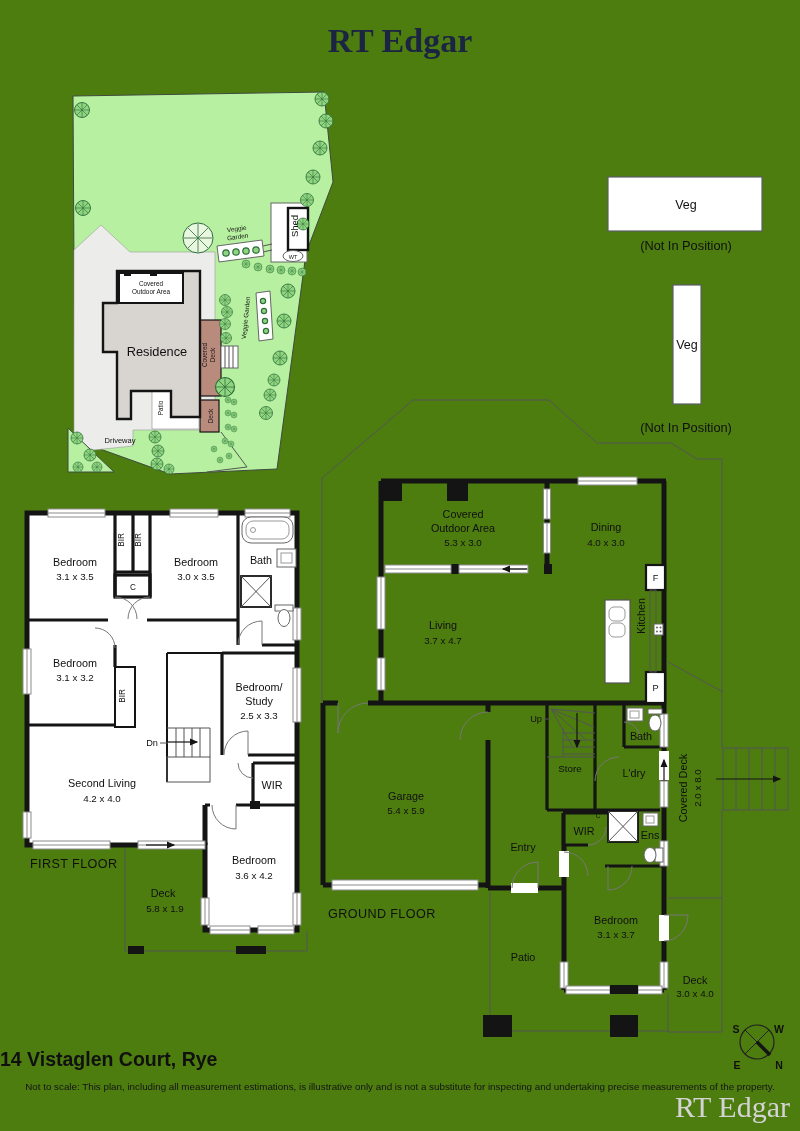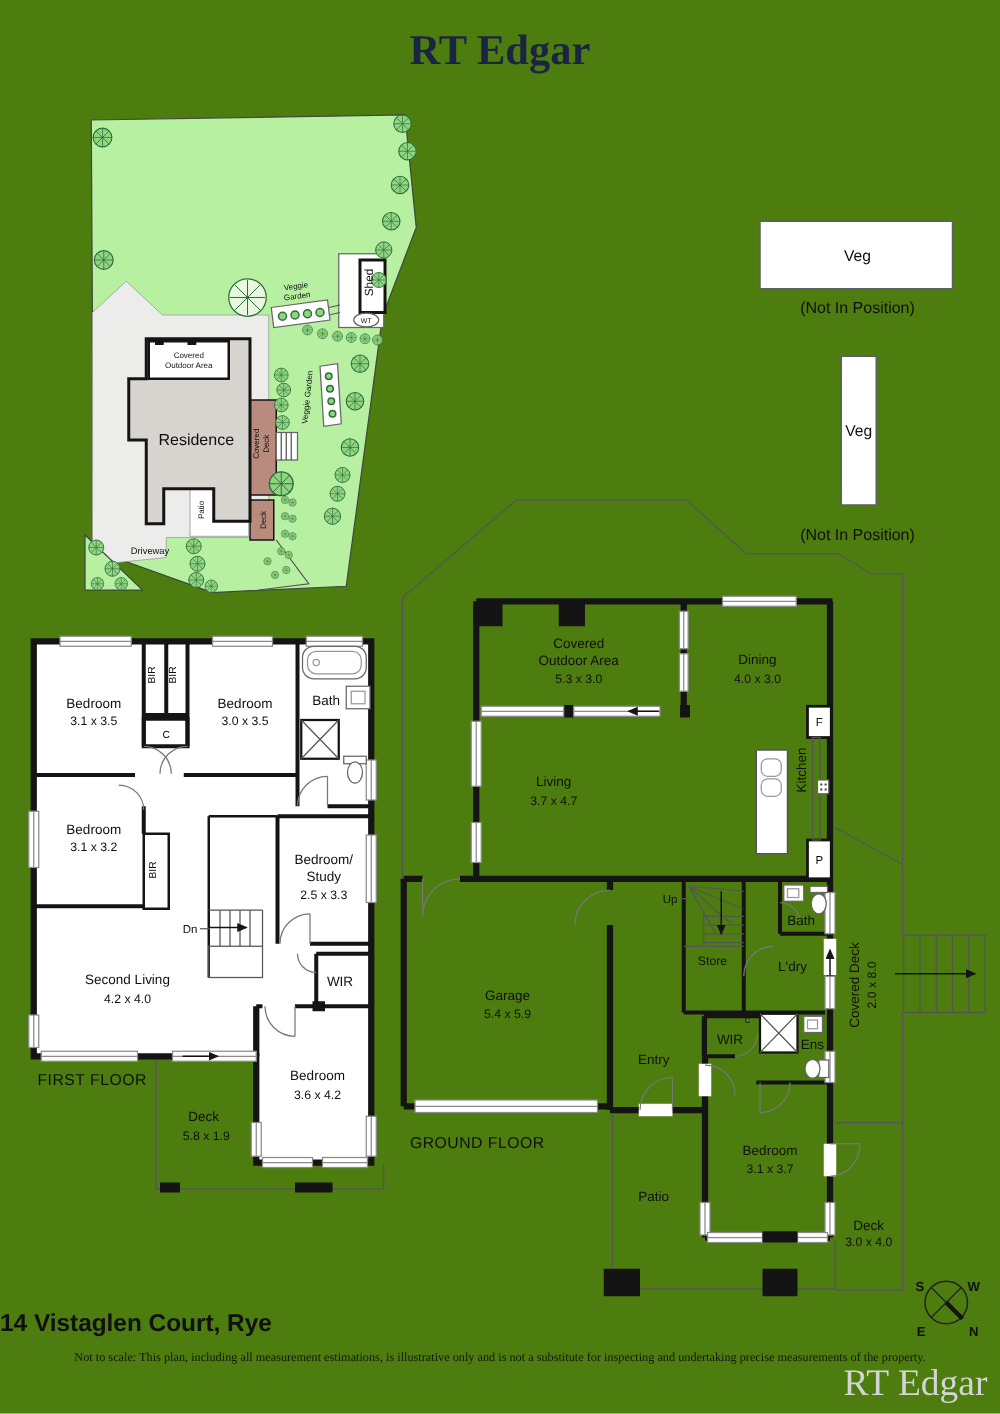--- a/index.html
+++ b/index.html
@@ -9,21 +9,21 @@
   }
   html,body{margin:0;padding:0;background:#fff;}
   .page{position:relative;width:800px;height:1131px;background:#4d7c0f;overflow:hidden;
         font-family:"Liberation Sans","DejaVu Sans",sans-serif;}
   .logo{position:absolute;top:22px;left:0;width:100%;text-align:center;
         font-family:"Liberation Serif","DejaVu Serif",serif;font-weight:700;
         font-size:34px;color:var(--logo-navy);}
   .address{position:absolute;top:1048px;left:0;width:100%;text-align:left;
         font-size:19.5px;font-weight:600;color:#101010;}
   .disclaimer{position:absolute;top:1081px;left:0;width:100%;text-align:center;
-        font-size:9.8px;font-weight:500;color:#141414;font-family:Liberation Serif, serif;}
+        font-size:9.8px;font-weight:500;color:#141414;}
   .watermark{position:absolute;top:1090px;right:10px;
         font-family:"Liberation Serif","DejaVu Serif",serif;font-weight:500;
         font-size:30px;color:var(--watermark-grey);}
   svg{position:absolute;top:0;left:0;}
   svg text{font-family:"Liberation Sans","DejaVu Sans",sans-serif;fill:#101010;text-anchor:middle;}
   .room{font-size:10.8px;} .dims{font-size:9.8px;} .sm{font-size:8.2px;}
   .sm2{font-size:9.2px;} .tn{font-size:6.4px;} .ft{font-size:12.6px;letter-spacing:.4px;font-weight:500;}
   .veg{font-size:12.5px;} .note{font-size:12.8px;} .shedt{font-size:9.5px;}
   .rest{font-size:12.8px;} .drv{font-size:7.5px;} .wtt{font-size:5.6px;}
   .cmp{font-size:10.5px;font-weight:600;}

